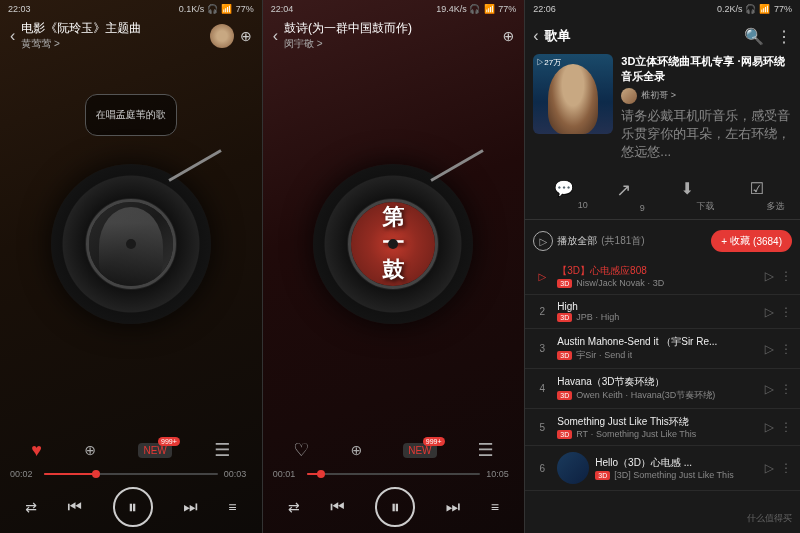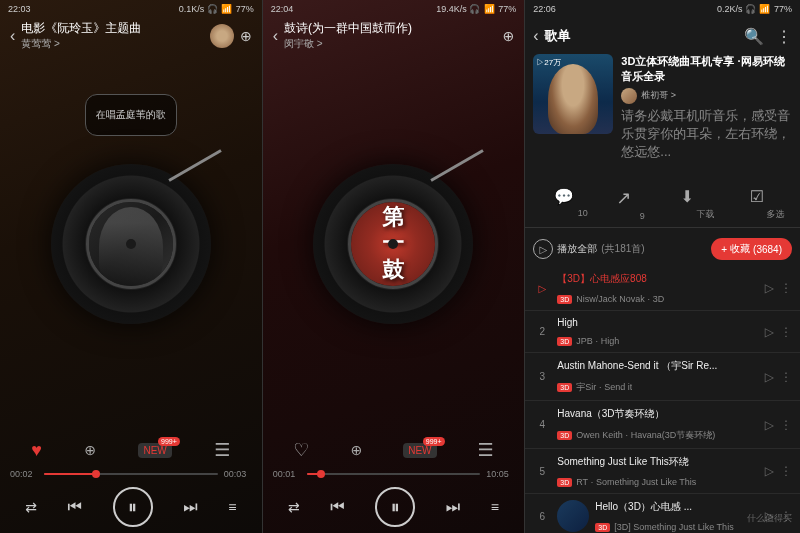--- a/index.html
+++ b/index.html
@@ -300,21 +300,21 @@
       text-shadow: 2px 2px 4px rgba(0,0,0,0.8);
     }
 
     .playlist-title { color: #fff; font-size: 13px; font-weight: bold; flex: 1; }
 
     .playlist-cover {
       width: 100%;
       display: flex;
       padding: 0 8px;
       gap: 8px;
-      margin-bottom: 20px;
+      margin-bottom: 12px;
     }
 
     .cover-thumb {
       width: 80px;
       height: 80px;
       border-radius: 6px;
       background: linear-gradient(135deg, #1a3a5c 0%, #0d2040 100%);
       flex-shrink: 0;
       position: relative;
       overflow: hidden;
@@ -485,21 +485,21 @@
       overflow: hidden;
       text-overflow: ellipsis;
     }
 
     .song-name.playing { color: #e53935; }
 
     .song-tags-artist {
       display: flex;
       align-items: center;
       gap: 4px;
-      margin-top: 8px;
+      margin-top: 0;
     }
 
     .song-tag {
       background: #e53935;
       color: #fff;
       font-size: 7px;
       padding: 1px 3px;
       border-radius: 2px;
       flex-shrink: 0;
     }

